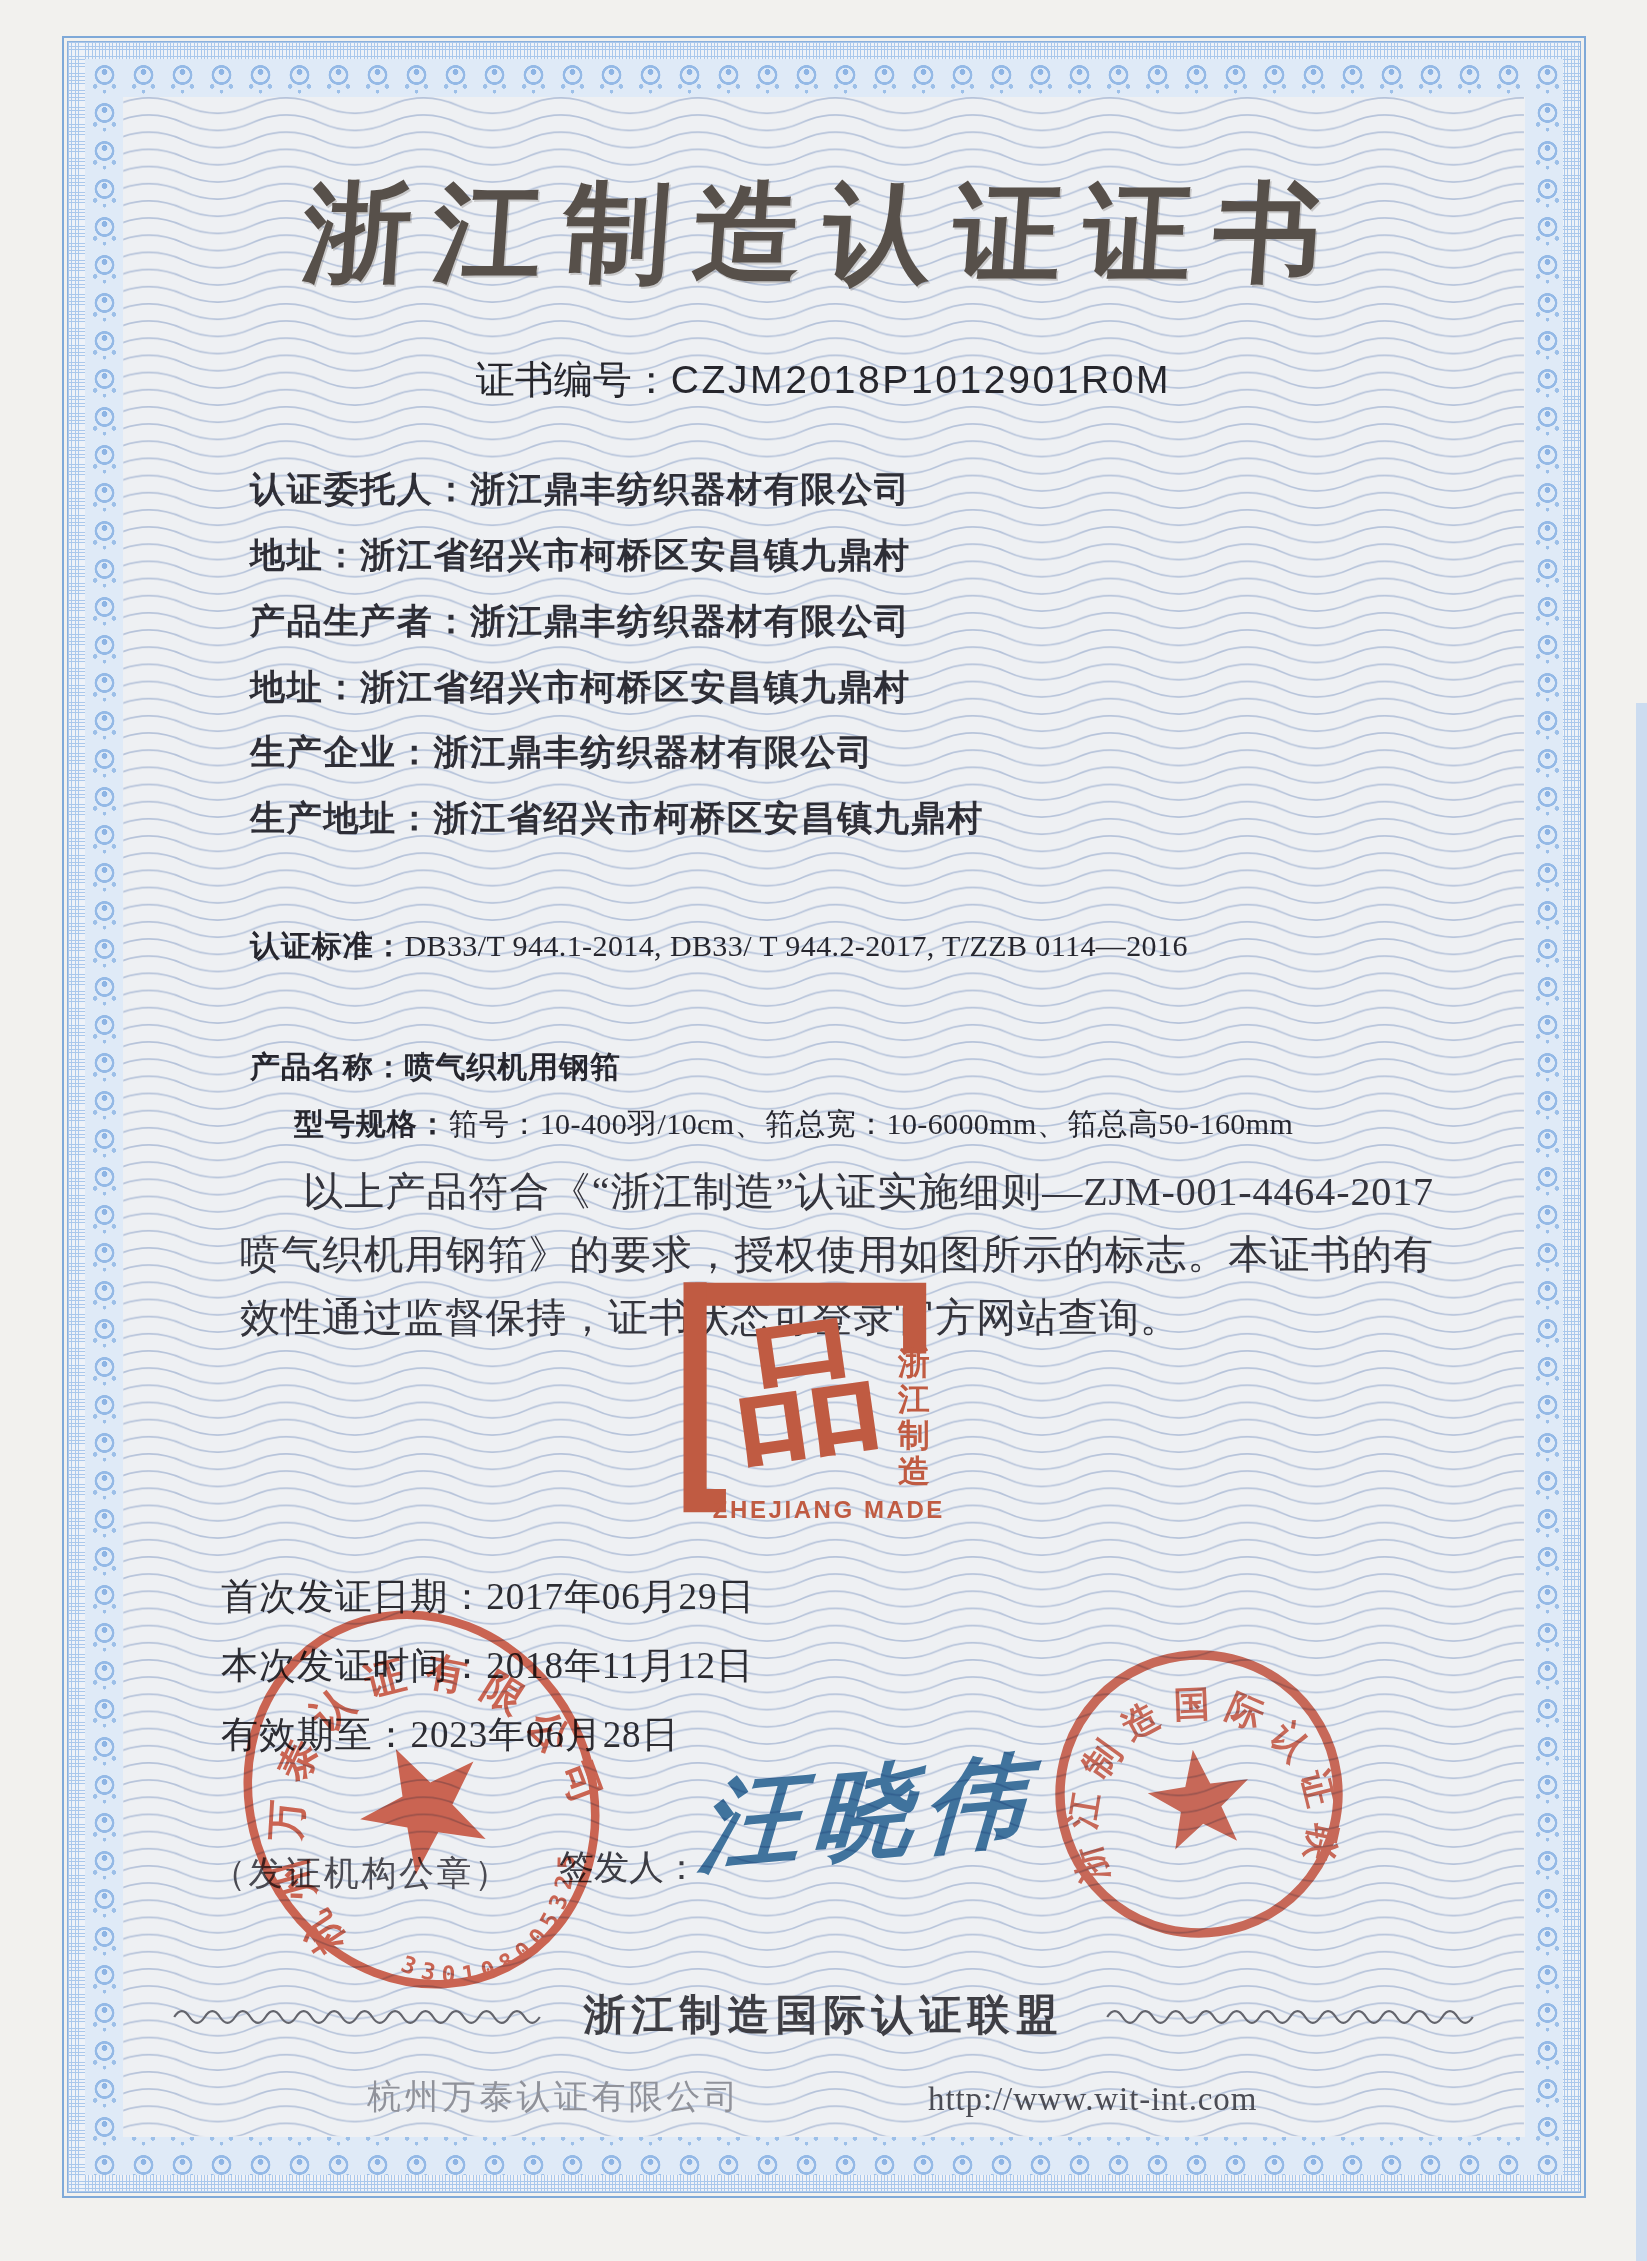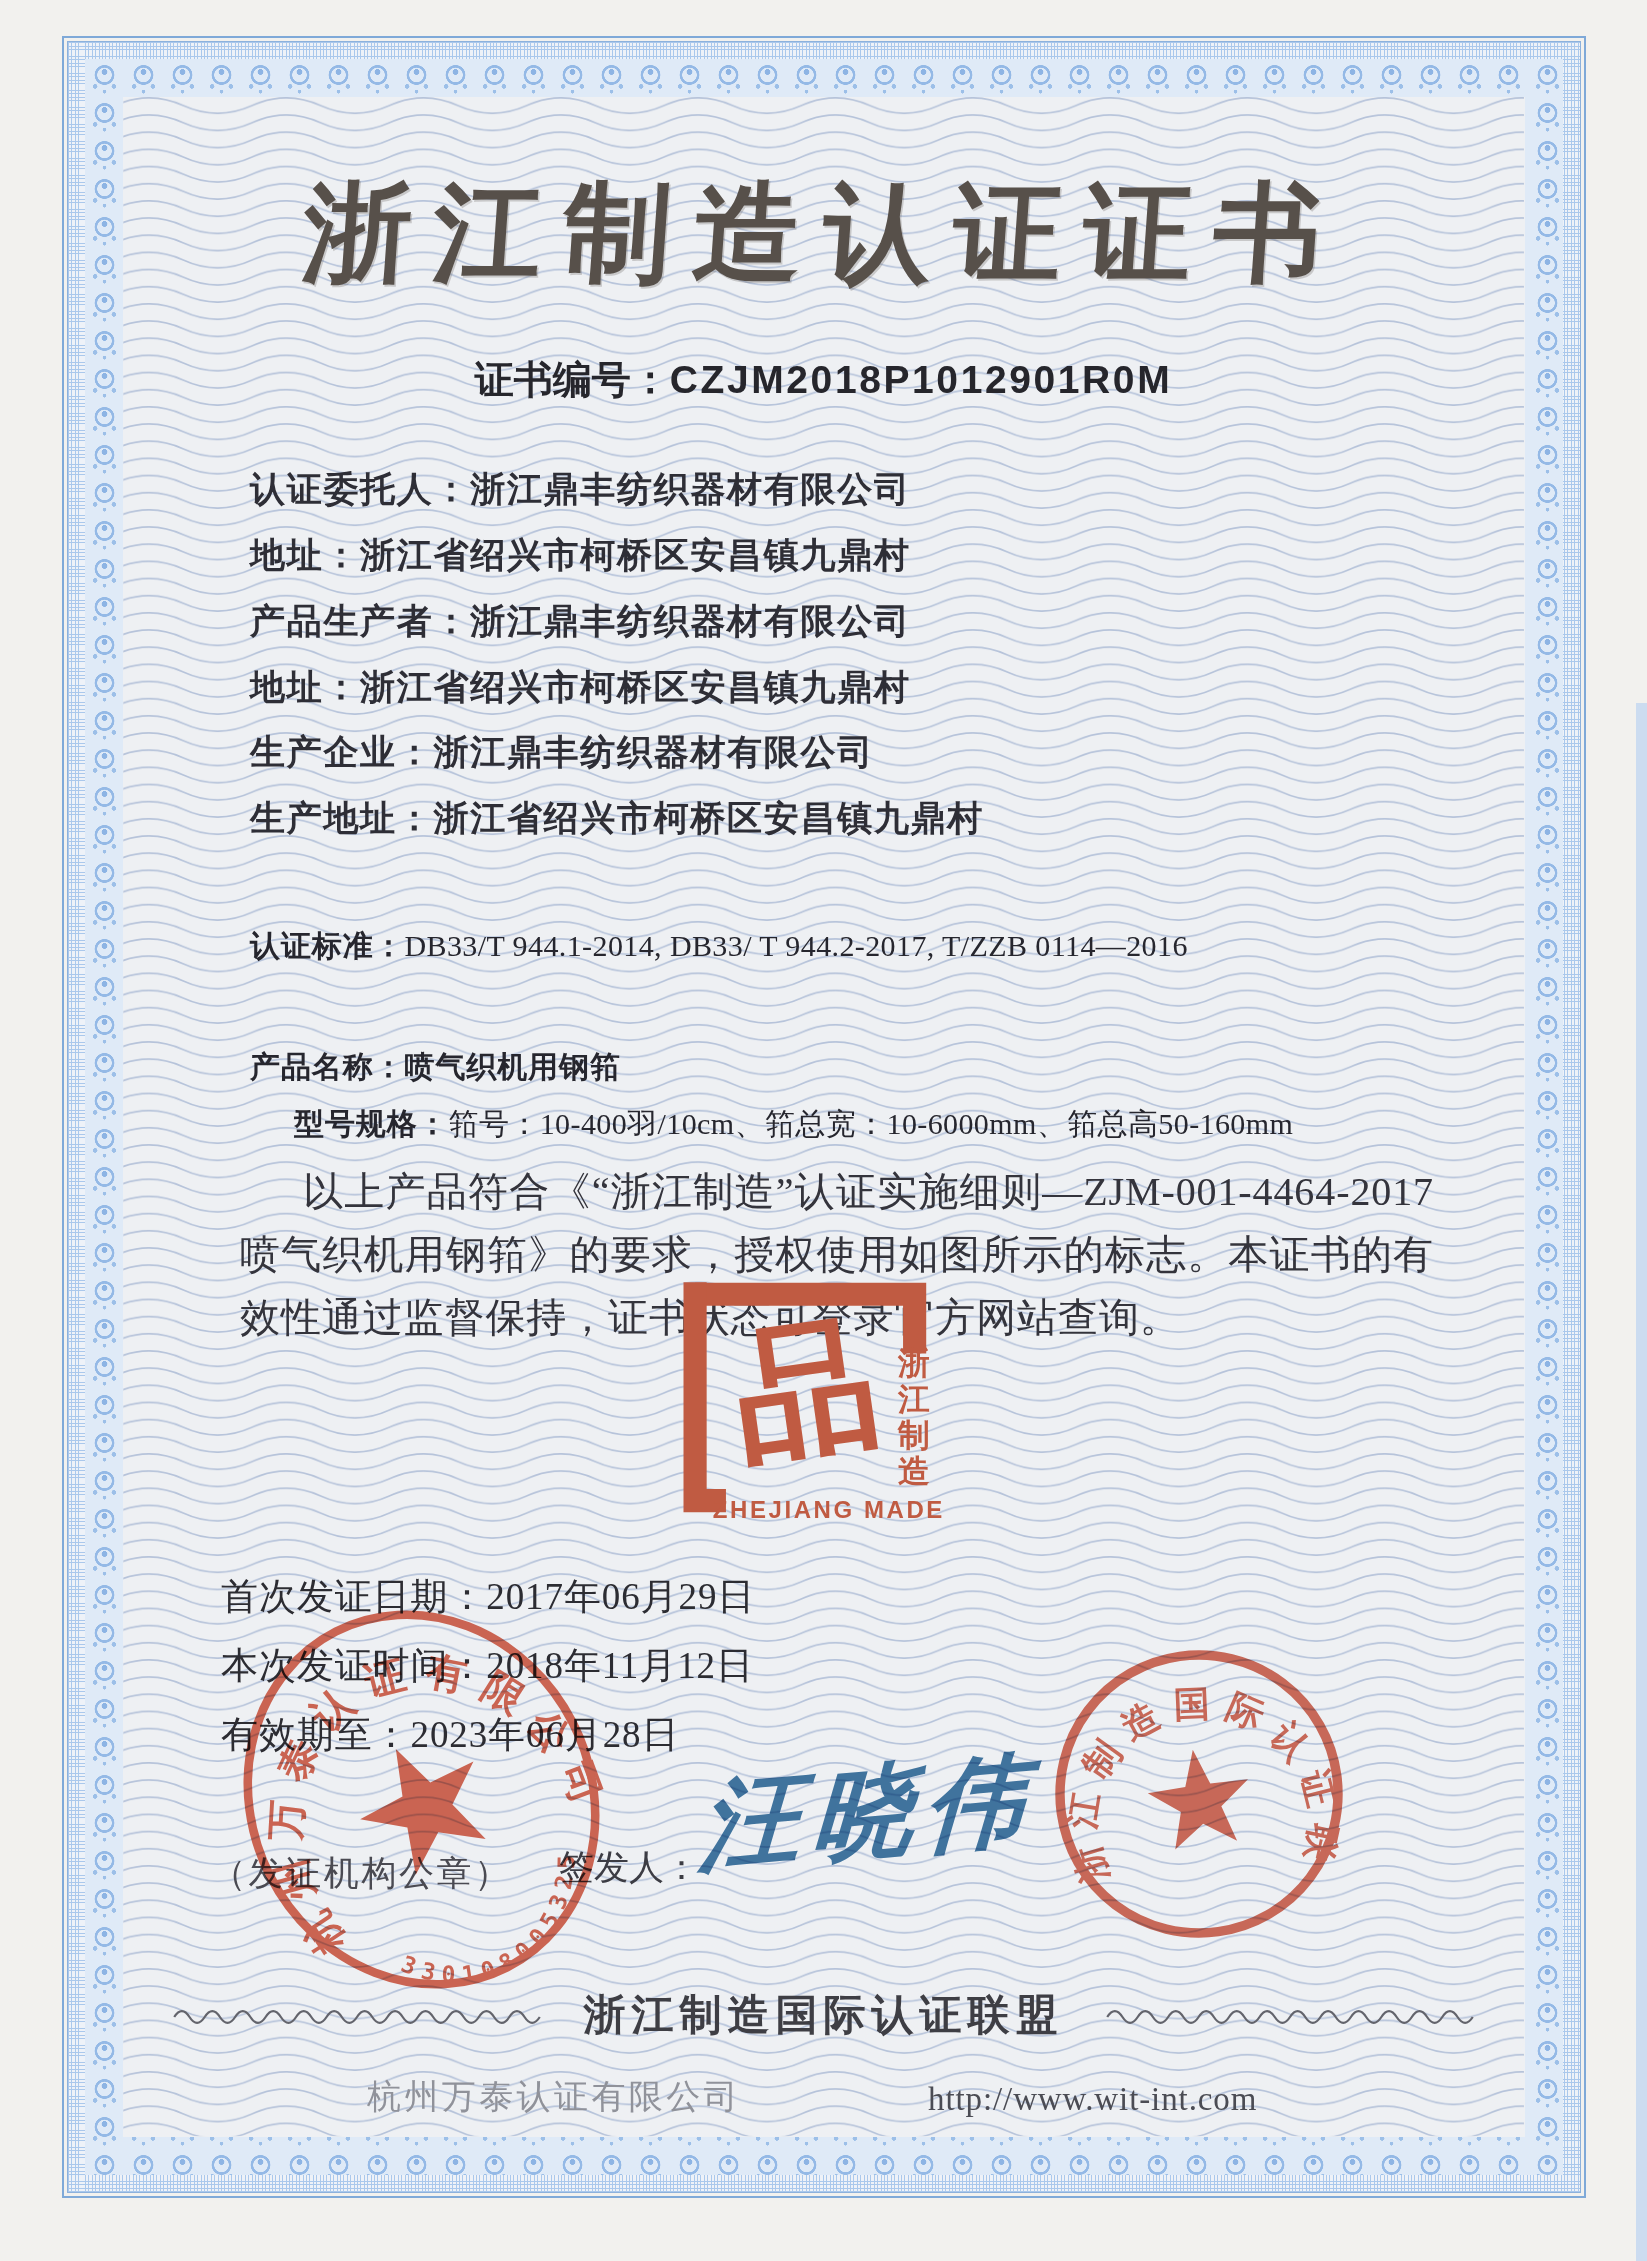--- a/index.html
+++ b/index.html
@@ -40,21 +40,21 @@
   .paper{
     width:100%;height:100%;background:#eef0f3;position:relative;
   }
   
   .title{
     left:0;right:0;top:161px;text-align:center;
     font-family:"Liberation Serif", serif;font-weight:bold;
     font-size:108px;letter-spacing:22px;color:#57504a;
     transform:skewX(-4deg);text-shadow:1.7px 1.7px 0 rgba(87,80,74,.25);
   }
-  .certline{left:0;right:0;top:353px;text-align:center;font-size:39px;font-weight:bold;color:#26262c;}
+  .certline{left:0;right:0;top:353px;text-align:center;font-size:39px;font-weight:normal;color:#26262c;}
   .certline .num{letter-spacing:2.6px;}
   .infoline{left:250px;font-size:35px;font-weight:bold;color:#2e2e36;letter-spacing:1.7px;white-space:nowrap;}
   .detline{left:250px;font-size:30px;color:#26262e;white-space:nowrap;}
   .detline .lbl{font-weight:bold;letter-spacing:0.9px;}
   .detline .val{font-family:Liberation Serif, serif;letter-spacing:0.4px;}
   .statement{
     left:240px;top:1160px;width:1194px;
     font-family:"Liberation Serif", serif;
     font-size:40px;line-height:63px;color:#34343c;
     text-align:justify;text-indent:63px;letter-spacing:0.9px;

